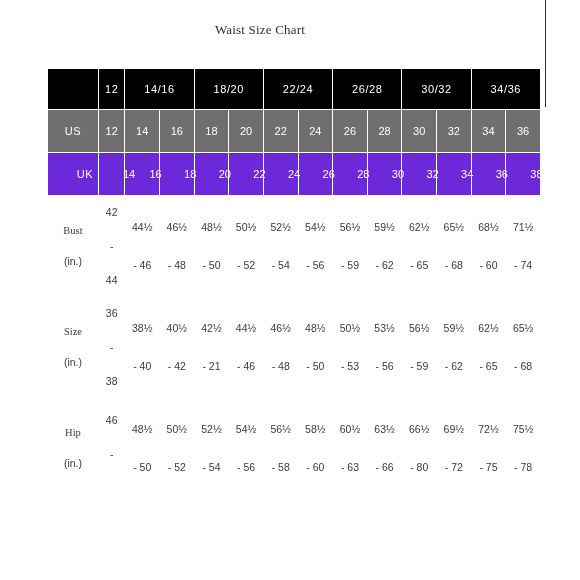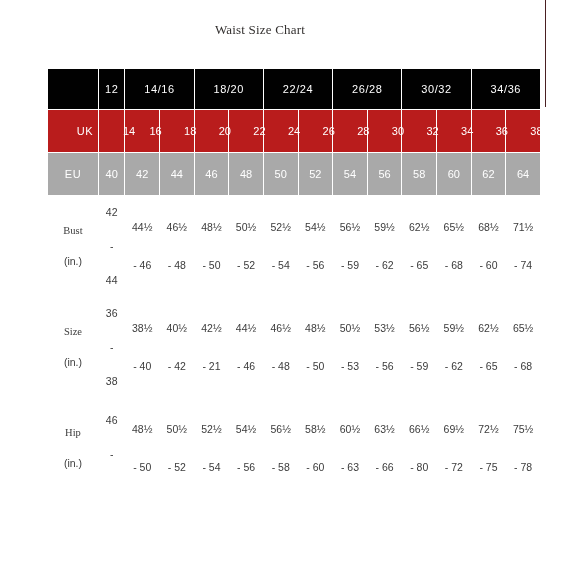--- a/index.html
+++ b/index.html
@@ -83,21 +83,21 @@
   }
 
   
   .reg-row td {
     height: 42px;
     color: #ffffff;
     font-size: 11px;
     border: 1px solid #ffffff;
   }
   .reg-row.r-us td { background: #6f6f6f; }
-  .reg-row.r-uk td { background: #b91c1c; padding-left: 24px; }
+  .reg-row.r-uk td { background: #6d28d9; padding-left: 24px; }
   .reg-row.r-eu td { background: #a9a9a9; }
 
   .reg-row td.reg-label {
     font-size: 11px;
     letter-spacing: .5px;
   }
 
   
   .meas-row td {
     background: #ffffff;
@@ -164,53 +164,53 @@
     <tbody id="chart-body">
         <tr class="hdr-row">
           <td class="hdr-corner"></td>
           <td colspan="1">12</td>
           <td colspan="2">14/16</td>
           <td colspan="2">18/20</td>
           <td colspan="2">22/24</td>
           <td colspan="2">26/28</td>
           <td colspan="2">30/32</td>
           <td colspan="2">34/36</td>
+        </tr>
+        <tr class="reg-row r-us">
+          <td class="reg-label">US</td>
+          <td>12</td>
+          <td>14</td>
+          <td>16</td>
+          <td>18</td>
+          <td>20</td>
+          <td>22</td>
+          <td>24</td>
+          <td>26</td>
+          <td>28</td>
+          <td>30</td>
+          <td>32</td>
+          <td>34</td>
+          <td>36</td>
         </tr>
         <tr class="reg-row r-uk">
           <td class="reg-label">UK</td>
           <td>14</td>
           <td>16</td>
           <td>18</td>
           <td>20</td>
           <td>22</td>
           <td>24</td>
           <td>26</td>
           <td>28</td>
           <td>30</td>
           <td>32</td>
           <td>34</td>
           <td>36</td>
           <td>38</td>
         </tr>
-        <tr class="reg-row r-eu">
-          <td class="reg-label">EU</td>
-          <td>40</td>
-          <td>42</td>
-          <td>44</td>
-          <td>46</td>
-          <td>48</td>
-          <td>50</td>
-          <td>52</td>
-          <td>54</td>
-          <td>56</td>
-          <td>58</td>
-          <td>60</td>
-          <td>62</td>
-          <td>64</td>
-        </tr>
         <tr class="meas-row">
           <td class="meas-label">
             <span class="lbl-name">Bust</span>
             <span class="lbl-unit">(in.)</span>
           </td>
           <td>
             <div class="stack12">
               <span>42</span>
               <span>-</span>
               <span>44</span>

